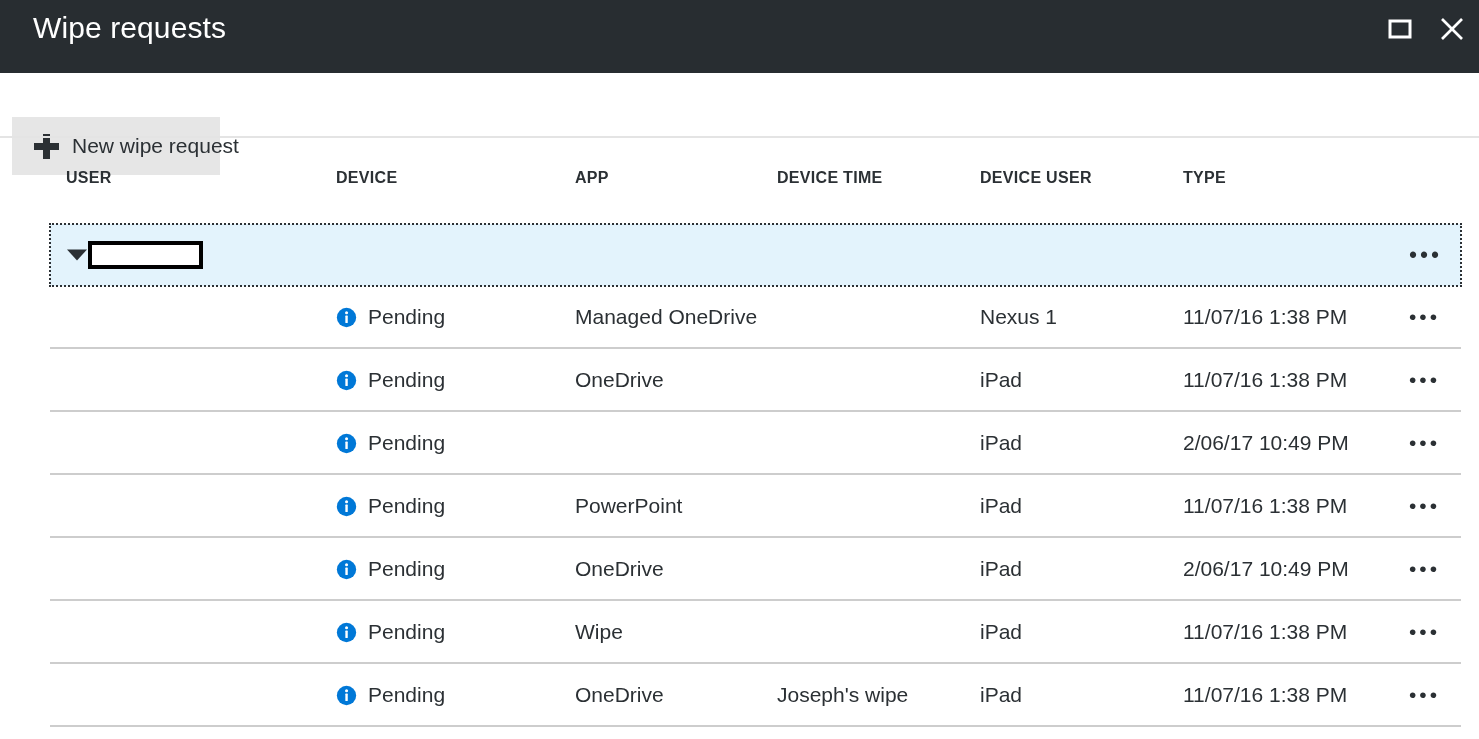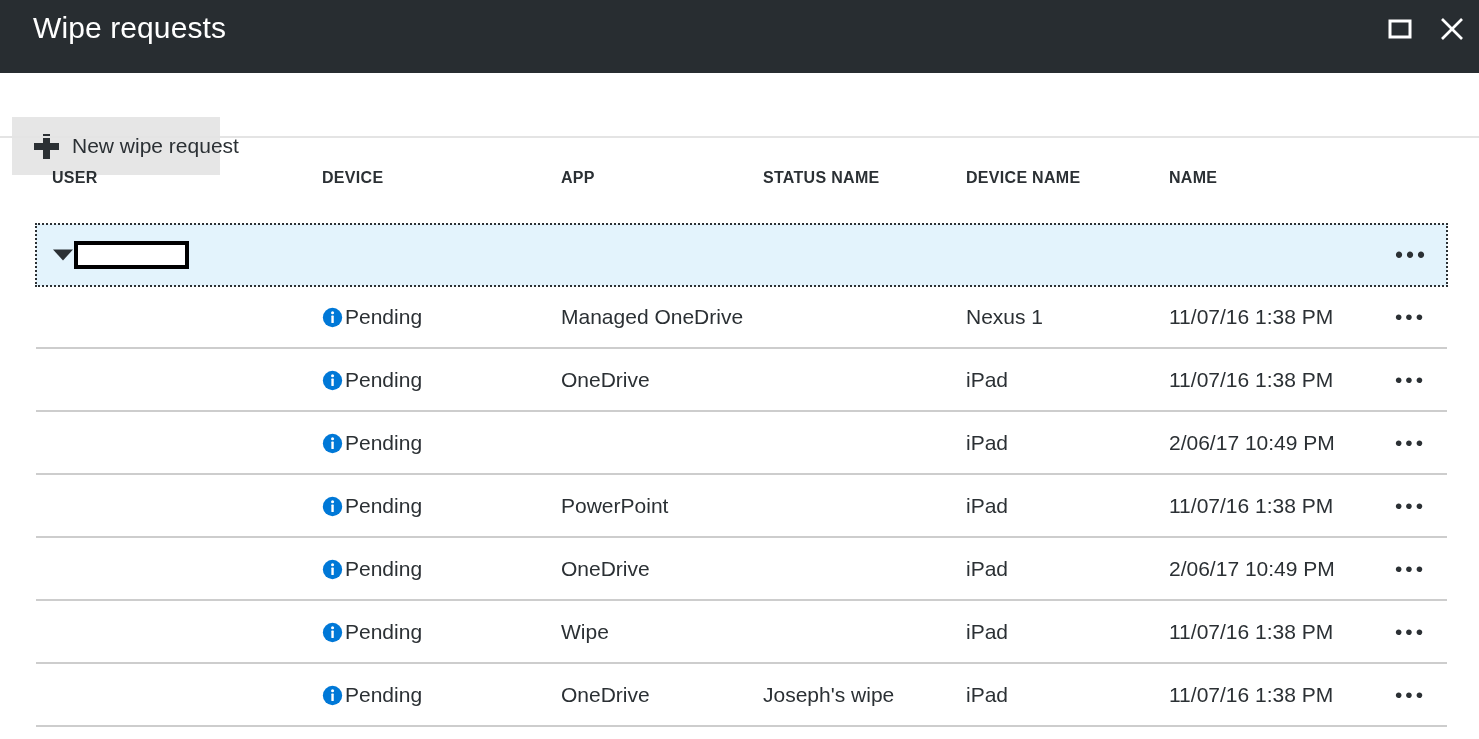--- a/index.html
+++ b/index.html
@@ -88,21 +88,21 @@
   #toolbar-divider {
     position: absolute;
     left: 0; top: 136px;
     width: 1479px; height: 2px;
     background: #e4e4e4;
   }
 
   
   #grid {
     position: absolute;
-    left: 4px; top: 138px;
+    left: 18px; top: 138px;
     width: 1256px;
   }
 
   .cell { position: absolute; white-space: nowrap; }
 
   
   .col-user        { left: 48px;   }
   .col-status      { left: 318px;  }
   .col-app         { left: 557px;  }
   .col-devicename  { left: 759px;  }
@@ -180,21 +180,21 @@
     left: 32px; bottom: 0;
     width: 1411px; height: 2px;
     background: #cdcdcd;
   }
 
   .info-icon {
     width: 21px; height: 21px;
     flex: none;
     display: block;
   }
-  .status-label { margin-left: 2px; text-align: right; }
+  .status-label { margin-left: 11px; text-align: right; }
 
   .ellipsis {
     font-size: 23px;
     line-height: 10px;
     letter-spacing: 3px;
     color: #2b3034;
     cursor: pointer;
   }
 </style>
 </head>
@@ -228,23 +228,23 @@
   </div>
 </div>
 <div id="toolbar-divider"></div>
 
 <div id="grid">
 
   <div id="grid-header">
     <div class="cell col-user">USER</div>
     <div class="cell col-status">DEVICE</div>
     <div class="cell col-app">APP</div>
-    <div class="cell col-devicename">STATUS NAME</div>
-    <div class="cell col-devicetype">DEVICE NAME</div>
-    <div class="cell col-time">NAME</div>
+    <div class="cell col-devicename">DEVICE TIME</div>
+    <div class="cell col-devicetype">DEVICE USER</div>
+    <div class="cell col-time">TYPE</div>
   </div>
 
   <div id="group-row">
     <div id="group-expander"></div>
     <div id="group-user-redacted"></div>
     <div id="group-actions" class="ellipsis">•••</div>
   </div>
 
   <div id="rows-container">
       <div class="data-row" style="top: 148px;">

